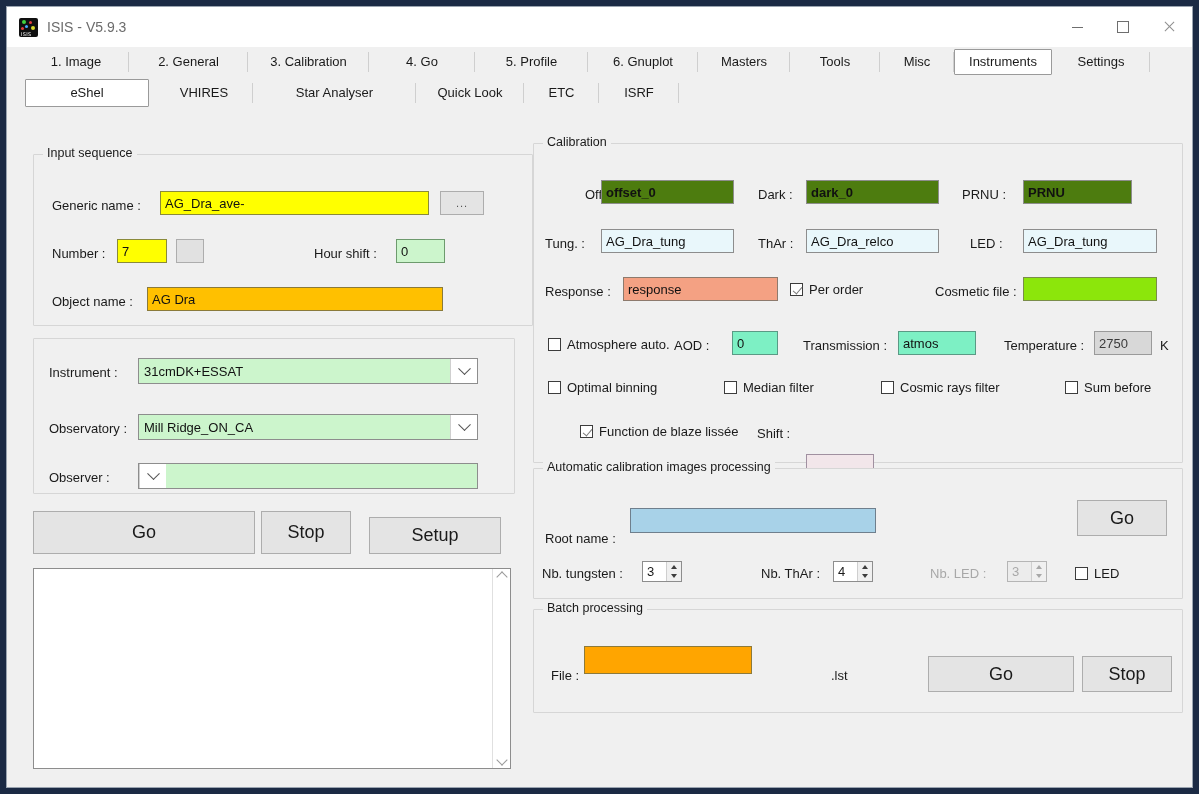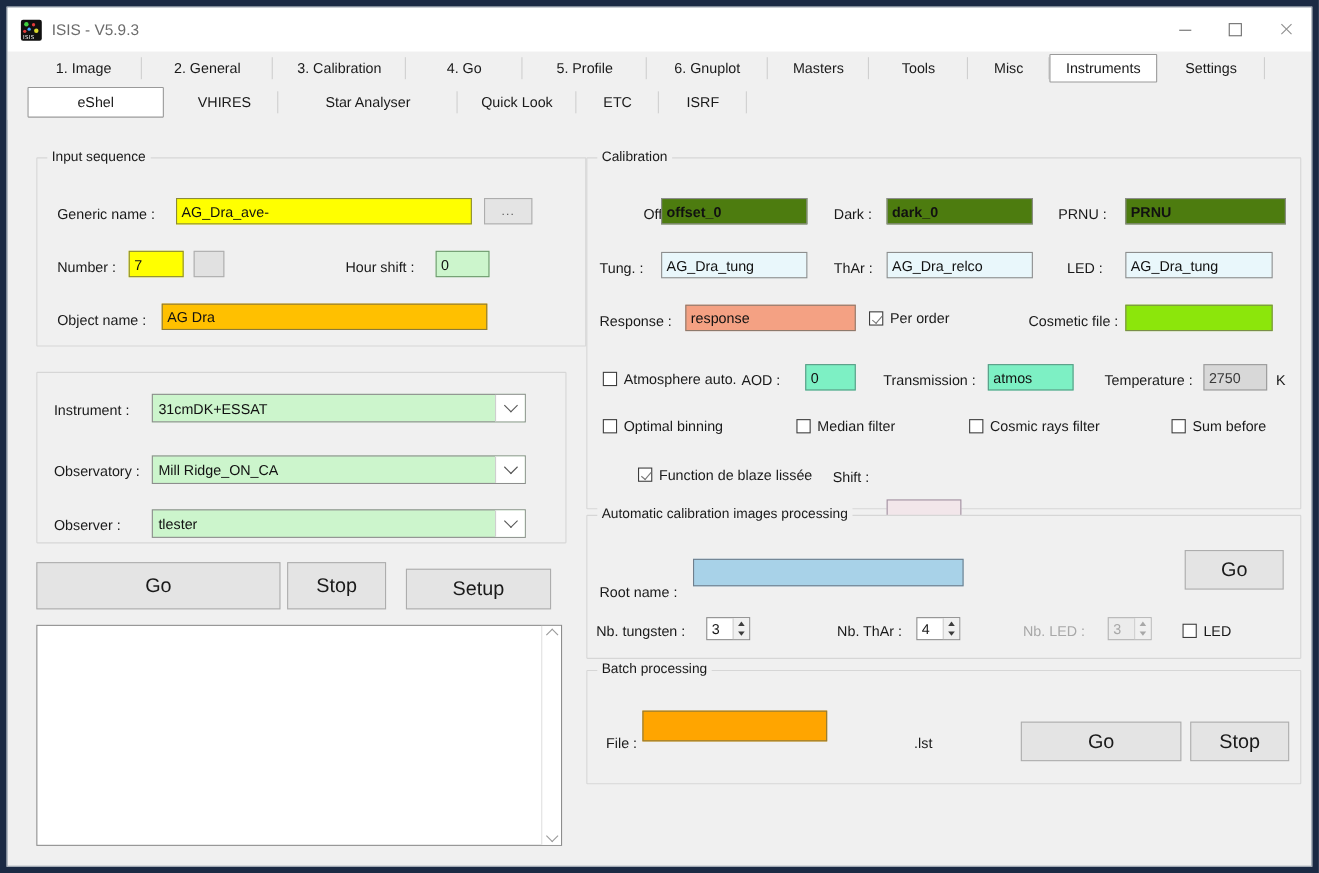--- a/index.html
+++ b/index.html
@@ -211,21 +211,21 @@
       <div class="tab selected" style="width:124px;height:28px;line-height:26px"><span>eShel</span></div>
       <div class="tab" style="width:6px"></div>
       <div class="tab" style="width:98px"><span>VHIRES</span><span class="sep"></span></div>
       <div class="tab" style="width:163px"><span>Star Analyser</span><span class="sep"></span></div>
       <div class="tab" style="width:108px"><span>Quick Look</span><span class="sep"></span></div>
       <div class="tab" style="width:75px"><span>ETC</span><span class="sep"></span></div>
       <div class="tab" style="width:80px"><span>ISRF</span><span class="sep"></span></div>
     </div>
   </div>
 
-  <div class="group" style="left:26px;top:136px;width:500px;height:172px;">
+  <div class="group" style="left:26px;top:147px;width:500px;height:172px;">
     <div class="legend">Input sequence</div>
 
     <div class="lbl" style="left:18px;top:43px;">Generic name :</div>
     <div class="fld yellow" style="left:126px;top:36px;width:269px;height:24px;">AG_Dra_ave-</div>
     <div class="btn" style="left:406px;top:36px;width:44px;height:24px;color:#555;font-size:11px;letter-spacing:1px;">...</div>
 
     <div class="lbl" style="left:18px;top:91px;">Number :</div>
     <div class="fld yellow" style="left:83px;top:84px;width:50px;height:24px;">7</div>
     <div class="btn flat" style="left:142px;top:84px;width:28px;height:24px;"></div>
     <div class="lbl" style="left:280px;top:91px;">Hour shift :</div>
@@ -247,21 +247,20 @@
     <div class="lbl" style="left:15px;top:82px;">Observatory :</div>
     <div class="combo" style="left:104px;top:75px;width:340px;height:26px;">
       <div class="val">Mill Ridge_ON_CA</div>
       <div class="arrowbox">
           <span class="chev"></span>
         </div>
     </div>
 
     <div class="lbl" style="left:15px;top:131px;">Observer :</div>
     <div class="combo" style="left:104px;top:124px;width:340px;height:26px;">
-      <div class="val">tlester</div>
       <div class="arrowbox">
           <span class="chev"></span>
         </div>
     </div>
   </div>
 
   <div class="btn" style="left:26px;top:504px;width:222px;height:43px;">Go</div>
   <div class="btn" style="left:254px;top:504px;width:90px;height:43px;">Stop</div>
   <div class="btn" style="left:362px;top:510px;width:132px;height:37px;">Setup</div>
 
@@ -274,21 +273,21 @@
   </div>
 
   <div class="group" style="left:526px;top:136px;width:650px;height:320px;">
     <div class="legend">Calibration</div>
 
     <div class="lbl" style="left:11px;top:43px;margin-left:40px;">Offset :</div>
     <div class="fld peach" style="left:67px;top:36px;width:133px;height:24px;">offset_0</div>
     <div class="lbl" style="left:224px;top:43px;">Dark :</div>
     <div class="fld peach" style="left:272px;top:36px;width:133px;height:24px;">dark_0</div>
     <div class="lbl" style="left:428px;top:43px;">PRNU :</div>
-    <div class="fld peach" style="left:489px;top:36px;width:146px;height:24px;">PRNU</div>
+    <div class="fld peach" style="left:489px;top:36px;width:109px;height:24px;">PRNU</div>
 
     <div class="lbl" style="left:11px;top:92px;">Tung. :</div>
     <div class="fld ice" style="left:67px;top:85px;width:133px;height:24px;">AG_Dra_tung</div>
     <div class="lbl" style="left:224px;top:92px;">ThAr :</div>
     <div class="fld ice" style="left:272px;top:85px;width:133px;height:24px;">AG_Dra_relco</div>
     <div class="lbl" style="left:436px;top:92px;">LED :</div>
     <div class="fld ice" style="left:489px;top:85px;width:134px;height:24px;">AG_Dra_tung</div>
 
     <div class="lbl" style="left:11px;top:140px;">Response :</div>
     <div class="fld salmon" style="left:89px;top:133px;width:155px;height:24px;">response</div>

